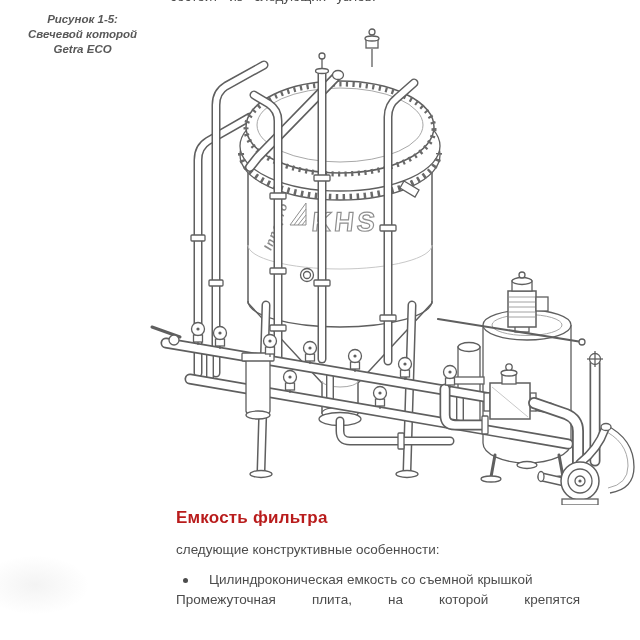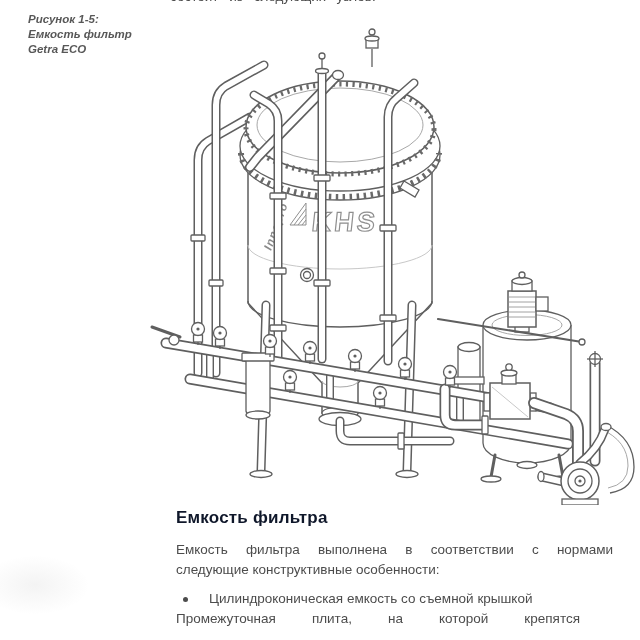--- a/index.html
+++ b/index.html
@@ -16,30 +16,30 @@
     overflow:hidden;
   }
   .top-clip span {
     display:block; margin-top:-11px; font-size:13.5px; color:#4c4c4c;
     word-spacing:7px; white-space:nowrap;
   }
   
   .caption {
     position:absolute; left:28px; top:12px;
     font-size:11.5px; font-weight:bold; font-style:italic;
-    color:#585858; line-height:15px;
+    color:#585858; line-height:15px;text-align:center;
   }
   
   .drawing {
     position:absolute; left:150px; top:25px; width:490px; height:480px;
   }
   
   .section { position:absolute; left:176px; top:508px; width:437px; }
   .heading {
-    font-size:17px; font-weight:bold; color:#0f172a; margin:0 0 12px 0;
+    font-size:17px; font-weight:bold; color:#b91c1c; margin:0 0 12px 0;
     letter-spacing:.2px;
   }
   .para-line {
     font-size:13.5px; line-height:19.5px; color:#4c4c4c;
     text-align:justify; text-align-last:justify;
   }
   .para-line.last { text-align:right; text-align-last:left; }
   .bullets { margin-top:11px; }
   .bullet-row { display:flex; margin-top:2px; }
   .dot {
@@ -66,21 +66,21 @@
 <body>
 
 <div class="page">
 
   <div class="top-clip">
     <span>состоит из следующих узлов:</span>
   </div>
 
   <div class="caption">
     <div>Рисунок 1-5:</div>
-    <div>Емкость фильтр</div>
+    <div>Свечевой которой</div>
     <div>Getra ECO</div>
   </div>
 
   <div class="drawing">
     <svg width="490" height="480" viewBox="0 0 490 480">
 
       <g>
         <path class="po" stroke-width="9" d="M48 348 V135 Q48 122 58 116 L100 92"></path>
         <path class="pi" stroke-width="6" d="M48 348 V135 Q48 122 58 116 L100 92"></path>
         <path class="po" stroke-width="9" d="M66 348 V80 Q66 67 76 61 L114 40"></path>
@@ -327,21 +327,20 @@
         <circle cx="430" cy="456" r="1.6" fill="#5f5f5f"></circle>
         <rect class="fw" x="412" y="474" width="36" height="6"></rect>
       </g>
 
     </svg>
   </div>
 
   <div class="section">
     <h2 class="heading">Емкость фильтра</h2>
     <div class="para">
-      <div class="para-line">Емкость фильтра выполнена в соответствии с нормами</div>
       <div class="para-line last">следующие конструктивные особенности:</div>
     </div>
     <div class="bullets">
       <div class="bullet-row">
         <span class="dot"></span>
         <span class="bullet-text">Цилиндроконическая емкость со съемной крышкой</span>
       </div>
       <div class="bullet-row">
 
         <span class="bullet-text stretch">Промежуточная плита, на которой крепятся</span>

